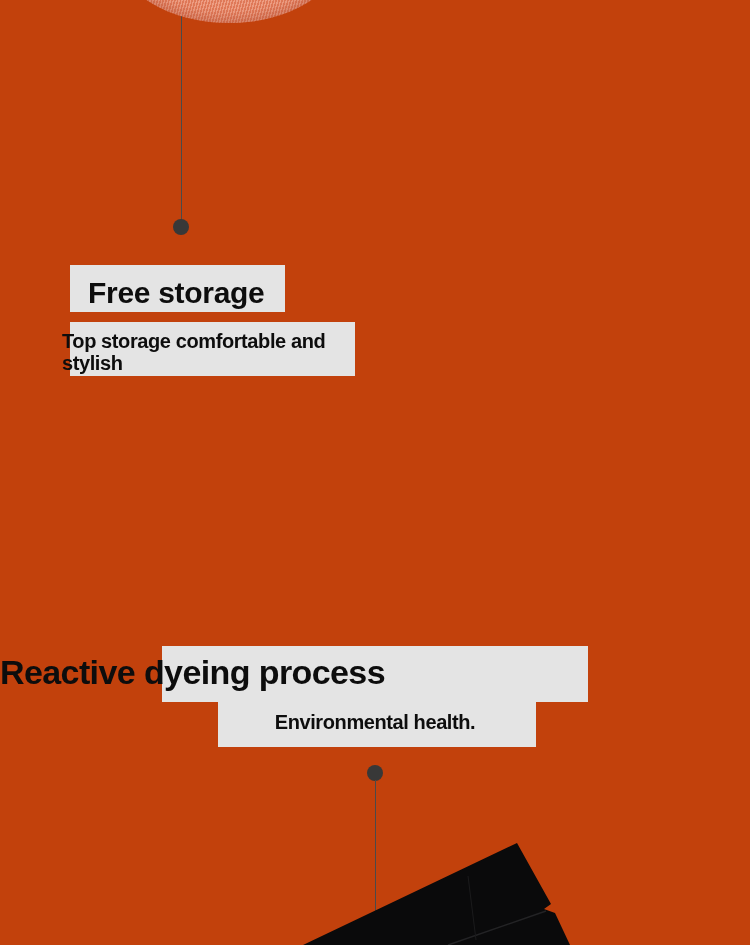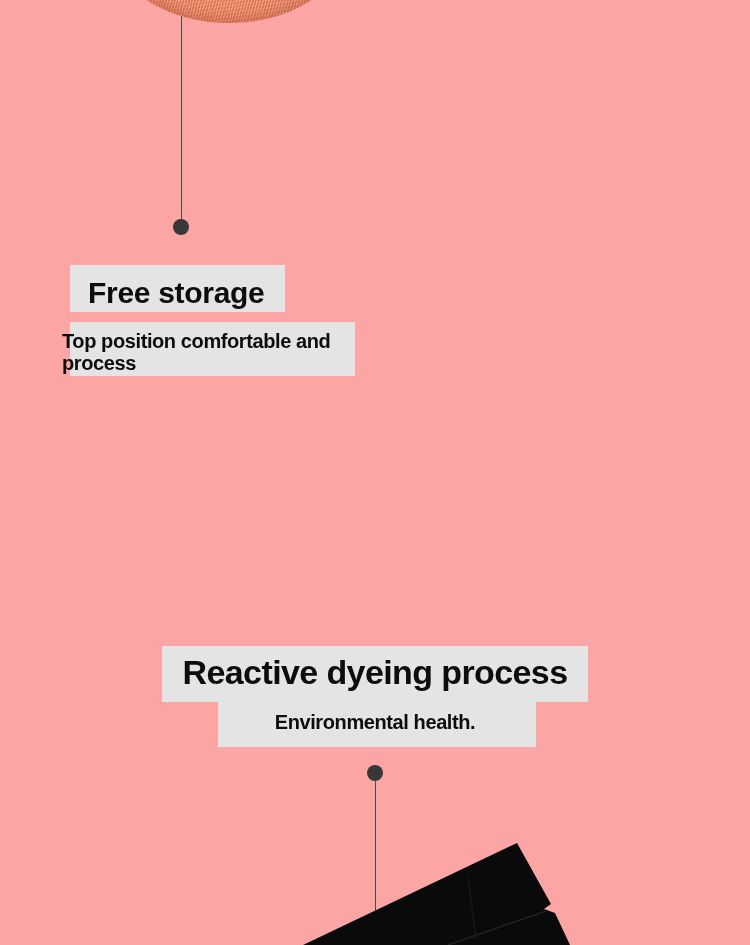--- a/index.html
+++ b/index.html
@@ -5,21 +5,21 @@
   html, body {
     margin: 0;
     padding: 0;
     background: #dedede;
     font-family: "Liberation Sans", "DejaVu Sans", sans-serif;
   }
   .page {
     position: relative;
     width: 750px;
     height: 945px;
-    background: #fca5a5;
+    background: #c2410c;
     overflow: hidden;
     color: #0d0d0d;
   }
 
   
   .callout-line {
     position: absolute;
     width: 1px;
     background: #4a4a4a;
   }
@@ -91,21 +91,20 @@
     color: #0d0d0d;
   }
 
   
   .title-2 {
     position: absolute;
     left: 0;
     top: 650px;
     margin: 0;
     width: 750px;
-    text-align: center;
     font-size: 34px;
     line-height: 44px;
     font-weight: 700;
     letter-spacing: -0.6px;
     color: #0d0d0d;
     white-space: nowrap;
   }
   .sub-2 {
     position: absolute;
     left: 0;
@@ -138,21 +137,21 @@
 
   <div class="callout-line line-1"></div>
 
   <div class="fabric-swatch"></div>
 
   <div class="callout-dot dot-1"></div>
 
   <div class="hl-box hl-title-1"></div>
   <div class="hl-box hl-sub-1"></div>
   <h2 class="title-1">Free storage</h2>
-  <p class="sub-1">Top position comfortable and process</p>
+  <p class="sub-1">Top storage comfortable and stylish</p>
 
   <div class="hl-box hl-title-2"></div>
   <div class="hl-box hl-sub-2"></div>
   <h2 class="title-2">Reactive dyeing process</h2>
   <p class="sub-2">Environmental health.</p>
 
   <div class="callout-dot dot-2"></div>
   <div class="callout-line line-2"></div>
 
   <svg class="garment-photo" viewBox="0 0 750 945" xmlns="http://www.w3.org/2000/svg" aria-hidden="true">

